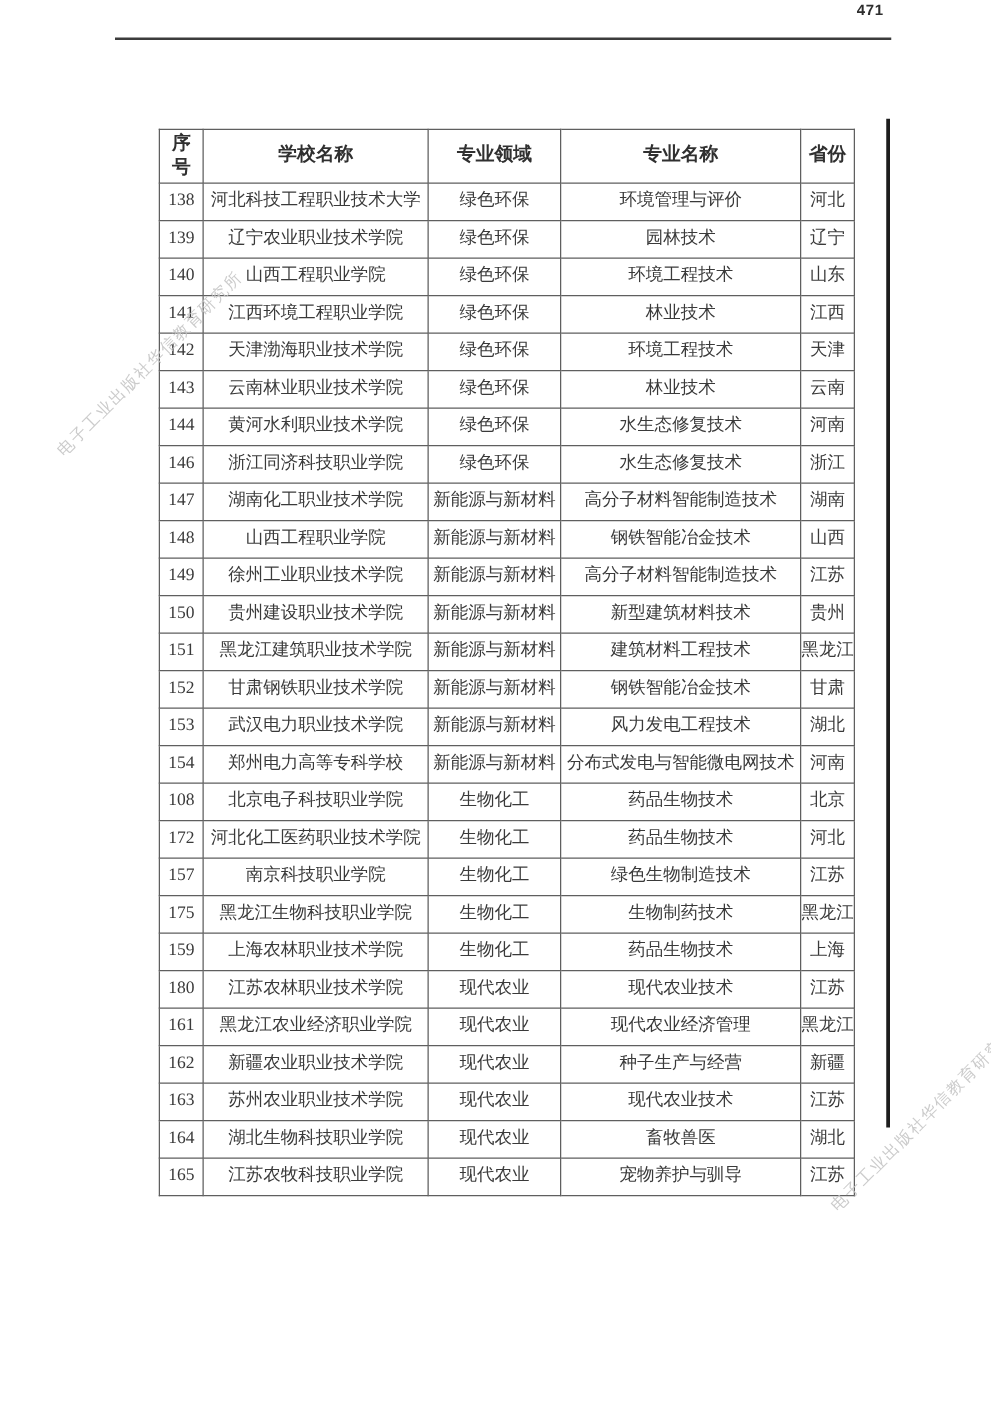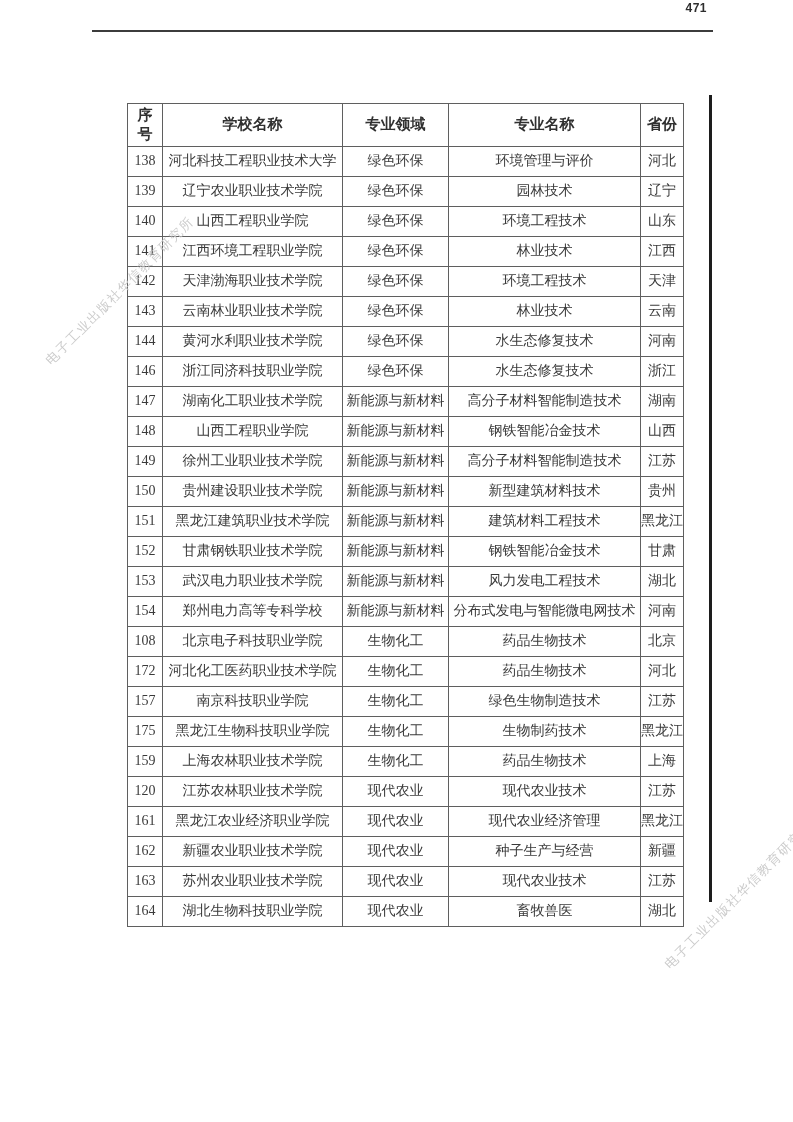--- a/index.html
+++ b/index.html
@@ -277,21 +277,21 @@
           <td class="col-province">黑龙江</td>
         </tr>
         <tr>
           <td class="col-index">159</td>
           <td class="col-school">上海农林职业技术学院</td>
           <td class="col-field">生物化工</td>
           <td class="col-major">药品生物技术</td>
           <td class="col-province">上海</td>
         </tr>
         <tr>
-          <td class="col-index">120</td>
+          <td class="col-index">180</td>
           <td class="col-school">江苏农林职业技术学院</td>
           <td class="col-field">现代农业</td>
           <td class="col-major">现代农业技术</td>
           <td class="col-province">江苏</td>
         </tr>
         <tr>
           <td class="col-index">161</td>
           <td class="col-school">黑龙江农业经济职业学院</td>
           <td class="col-field">现代农业</td>
           <td class="col-major">现代农业经济管理</td>
@@ -311,16 +311,23 @@
           <td class="col-major">现代农业技术</td>
           <td class="col-province">江苏</td>
         </tr>
         <tr>
           <td class="col-index">164</td>
           <td class="col-school">湖北生物科技职业学院</td>
           <td class="col-field">现代农业</td>
           <td class="col-major">畜牧兽医</td>
           <td class="col-province">湖北</td>
         </tr>
+        <tr>
+          <td class="col-index">165</td>
+          <td class="col-school">江苏农牧科技职业学院</td>
+          <td class="col-field">现代农业</td>
+          <td class="col-major">宠物养护与驯导</td>
+          <td class="col-province">江苏</td>
+        </tr>
       </tbody>
   </table>
 
 </div>
 
 </body></html>

